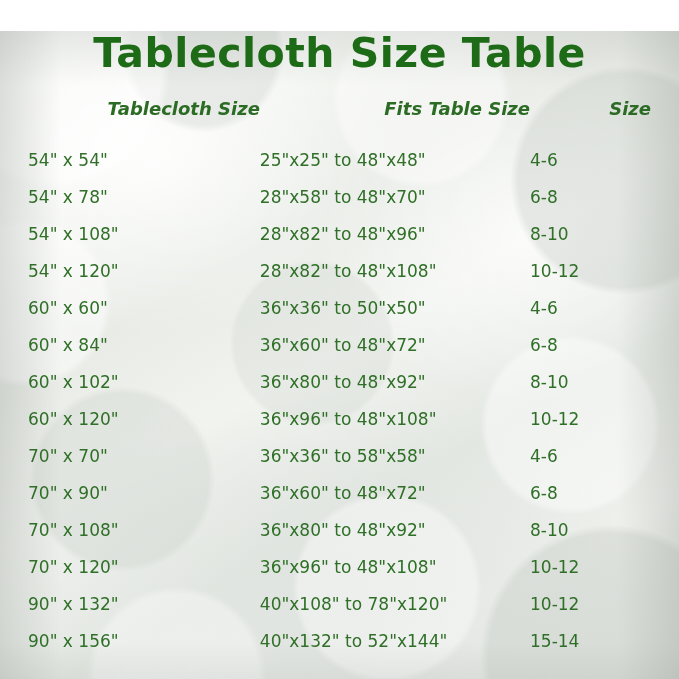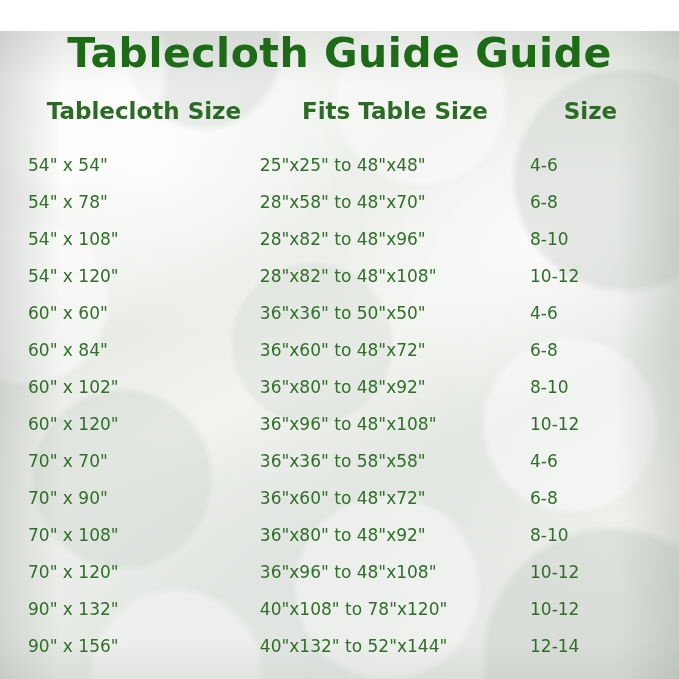--- a/index.html
+++ b/index.html
@@ -70,24 +70,25 @@
   }
   table.size-table {
     width: 100%;
     border-collapse: collapse;
     margin-top: 23px;
     table-layout: fixed;
   }
   table.size-table th {
     color: #2b6b24;
     font-weight: bold;
-    font-size: 23px;
+    font-size: 18px;
     padding: 0 0 22px 0;
-    text-align: center;
+    text-align: right;
     white-space: nowrap;
+    font-style: italic;
   }
   table.size-table td {
     color: #2f6f27;
     font-size: 17px;
     padding: 8.5px 0;
     text-align: left;
     white-space: nowrap;
   }
   th.col-size, td.col-size { width: 230px; padding-left: 46px; }
   th.col-fits, td.col-fits { width: 268px; padding-left: 4px; }
@@ -95,21 +96,21 @@
   th.col-size { padding-left: 18px; }
   th.col-fits { padding-left: 0px; margin-top: 44px; }
   th.col-seats { padding-left: 6px; }
 </style>
 </head>
 <body>
 
 <div id="page">
   <div id="content">
 
-    <h1 class="title">Tablecloth Guide Guide</h1>
+    <h1 class="title">Tablecloth Size Table</h1>
 
     <table class="size-table">
       <thead>
         <tr>
           <th class="col-size">Tablecloth Size</th>
           <th class="col-fits">Fits Table Size</th>
           <th class="col-seats">Size</th>
         </tr>
       </thead>
       <tbody>
@@ -174,19 +175,19 @@
           <td class="col-seats">10-12</td>
         </tr>
         <tr>
           <td class="col-size">90" x 132"</td>
           <td class="col-fits">40"x108" to 78"x120"</td>
           <td class="col-seats">10-12</td>
         </tr>
         <tr>
           <td class="col-size">90" x 156"</td>
           <td class="col-fits">40"x132" to 52"x144"</td>
-          <td class="col-seats">12-14</td>
+          <td class="col-seats">15-14</td>
         </tr>
       </tbody>
     </table>
 
   </div>
 </div>
 
 </body></html>

